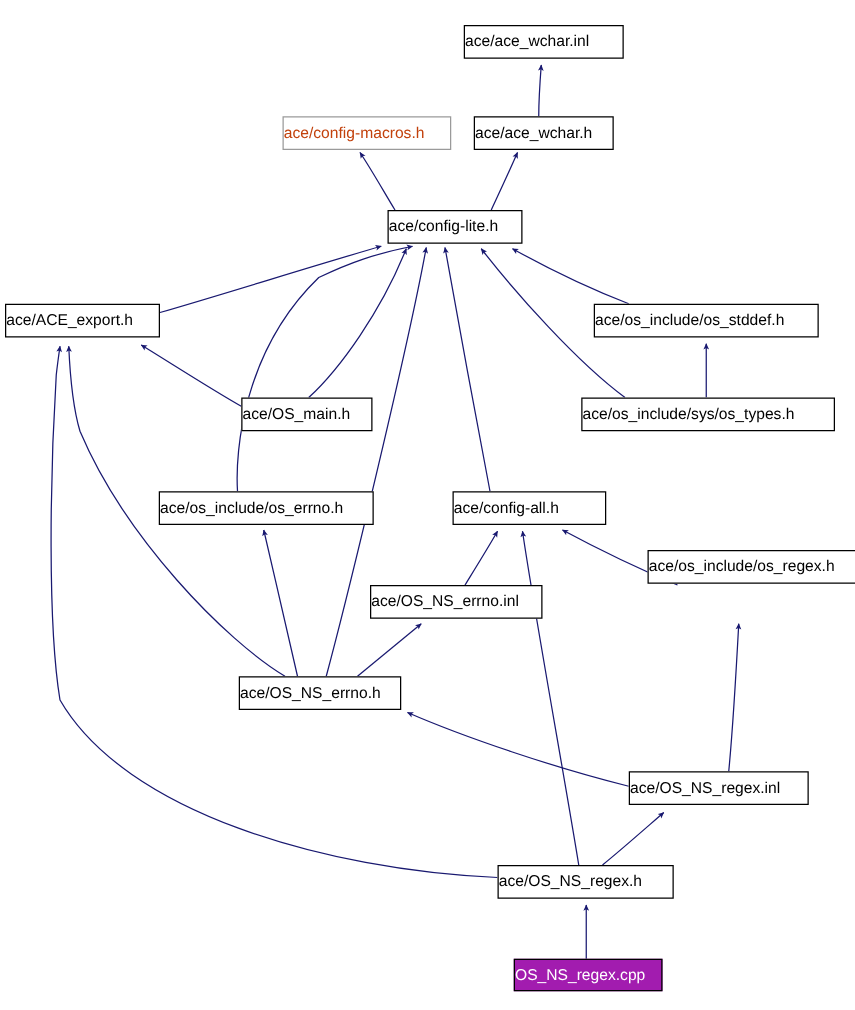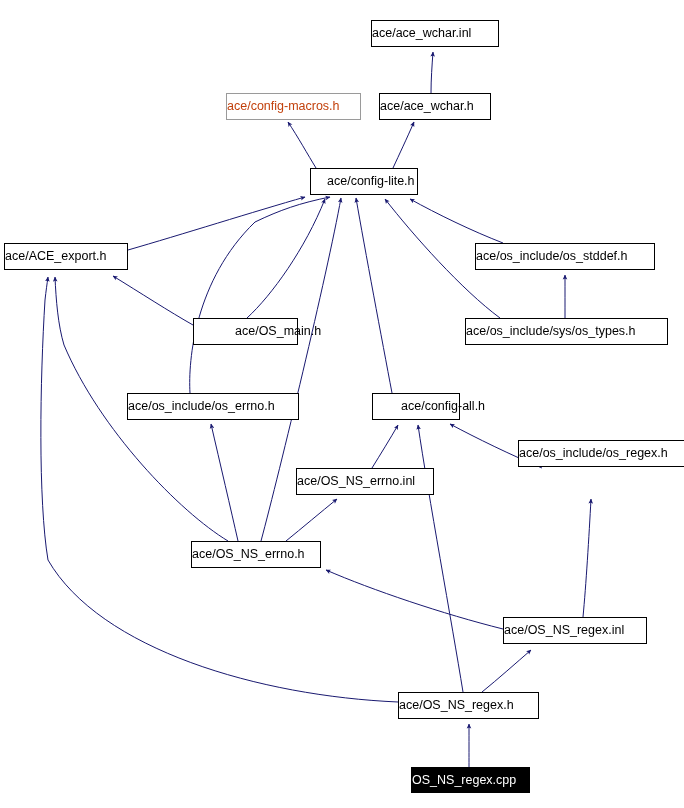--- a/index.html
+++ b/index.html
@@ -34,21 +34,21 @@
     line-height: 1;
     color: #000000;
     white-space: nowrap;
     letter-spacing: 0px;
   }
   .node.dim {
     border-color: #9a9a9a;
     color: #c2410c;
   }
   .node.current {
-    background: #000000;
+    background: #a21caf;
     border-color: #000000;
     color: #ffffff;
   }
 </style>
 </head>
 <body>
 
 <div id="canvas">
   <svg id="edge-layer" viewBox="0 0 684 808" xmlns="http://www.w3.org/2000/svg">
       <defs>
@@ -82,39 +82,39 @@
     </svg>
 <div class="node" style="left: 371px; top: 20px; width: 128px; height: 27px;">
       <span>ace/ace_wchar.inl</span>
     </div>
     <div class="node dim" style="left: 226px; top: 93px; width: 135px; height: 27px;">
       <span>ace/config-macros.h</span>
     </div>
     <div class="node" style="left: 379px; top: 93px; width: 112px; height: 27px;">
       <span>ace/ace_wchar.h</span>
     </div>
-    <div class="node" style="left: 310px; top: 168px; width: 108px; height: 27px; padding-left: 16px;">
+    <div class="node" style="left: 310px; top: 168px; width: 108px; height: 27px;">
       <span>ace/config-lite.h</span>
     </div>
     <div class="node" style="left: 4px; top: 243px; width: 124px; height: 27px;">
       <span>ace/ACE_export.h</span>
     </div>
     <div class="node" style="left: 475px; top: 243px; width: 180px; height: 27px;">
       <span>ace/os_include/os_stddef.h</span>
     </div>
-    <div class="node" style="left: 193px; top: 318px; width: 105px; height: 27px; padding-left: 41px;">
+    <div class="node" style="left: 193px; top: 318px; width: 105px; height: 27px;">
       <span>ace/OS_main.h</span>
     </div>
     <div class="node" style="left: 465px; top: 318px; width: 203px; height: 27px;">
       <span>ace/os_include/sys/os_types.h</span>
     </div>
     <div class="node" style="left: 127px; top: 393px; width: 172px; height: 27px;">
       <span>ace/os_include/os_errno.h</span>
     </div>
-    <div class="node" style="left: 372px; top: 393px; width: 88px; height: 27px; padding-left: 28px;">
+    <div class="node" style="left: 362px; top: 393px; width: 123px; height: 27px;">
       <span>ace/config-all.h</span>
     </div>
     <div class="node" style="left: 296px; top: 468px; width: 138px; height: 27px;">
       <span>ace/OS_NS_errno.inl</span>
     </div>
     <div class="node" style="left: 506px; top: 440px; width: 174px; height: 27px; margin-left: 12px;">
       <span>ace/os_include/os_regex.h</span>
     </div>
     <div class="node" style="left: 191px; top: 541px; width: 130px; height: 27px;">
       <span>ace/OS_NS_errno.h</span>

